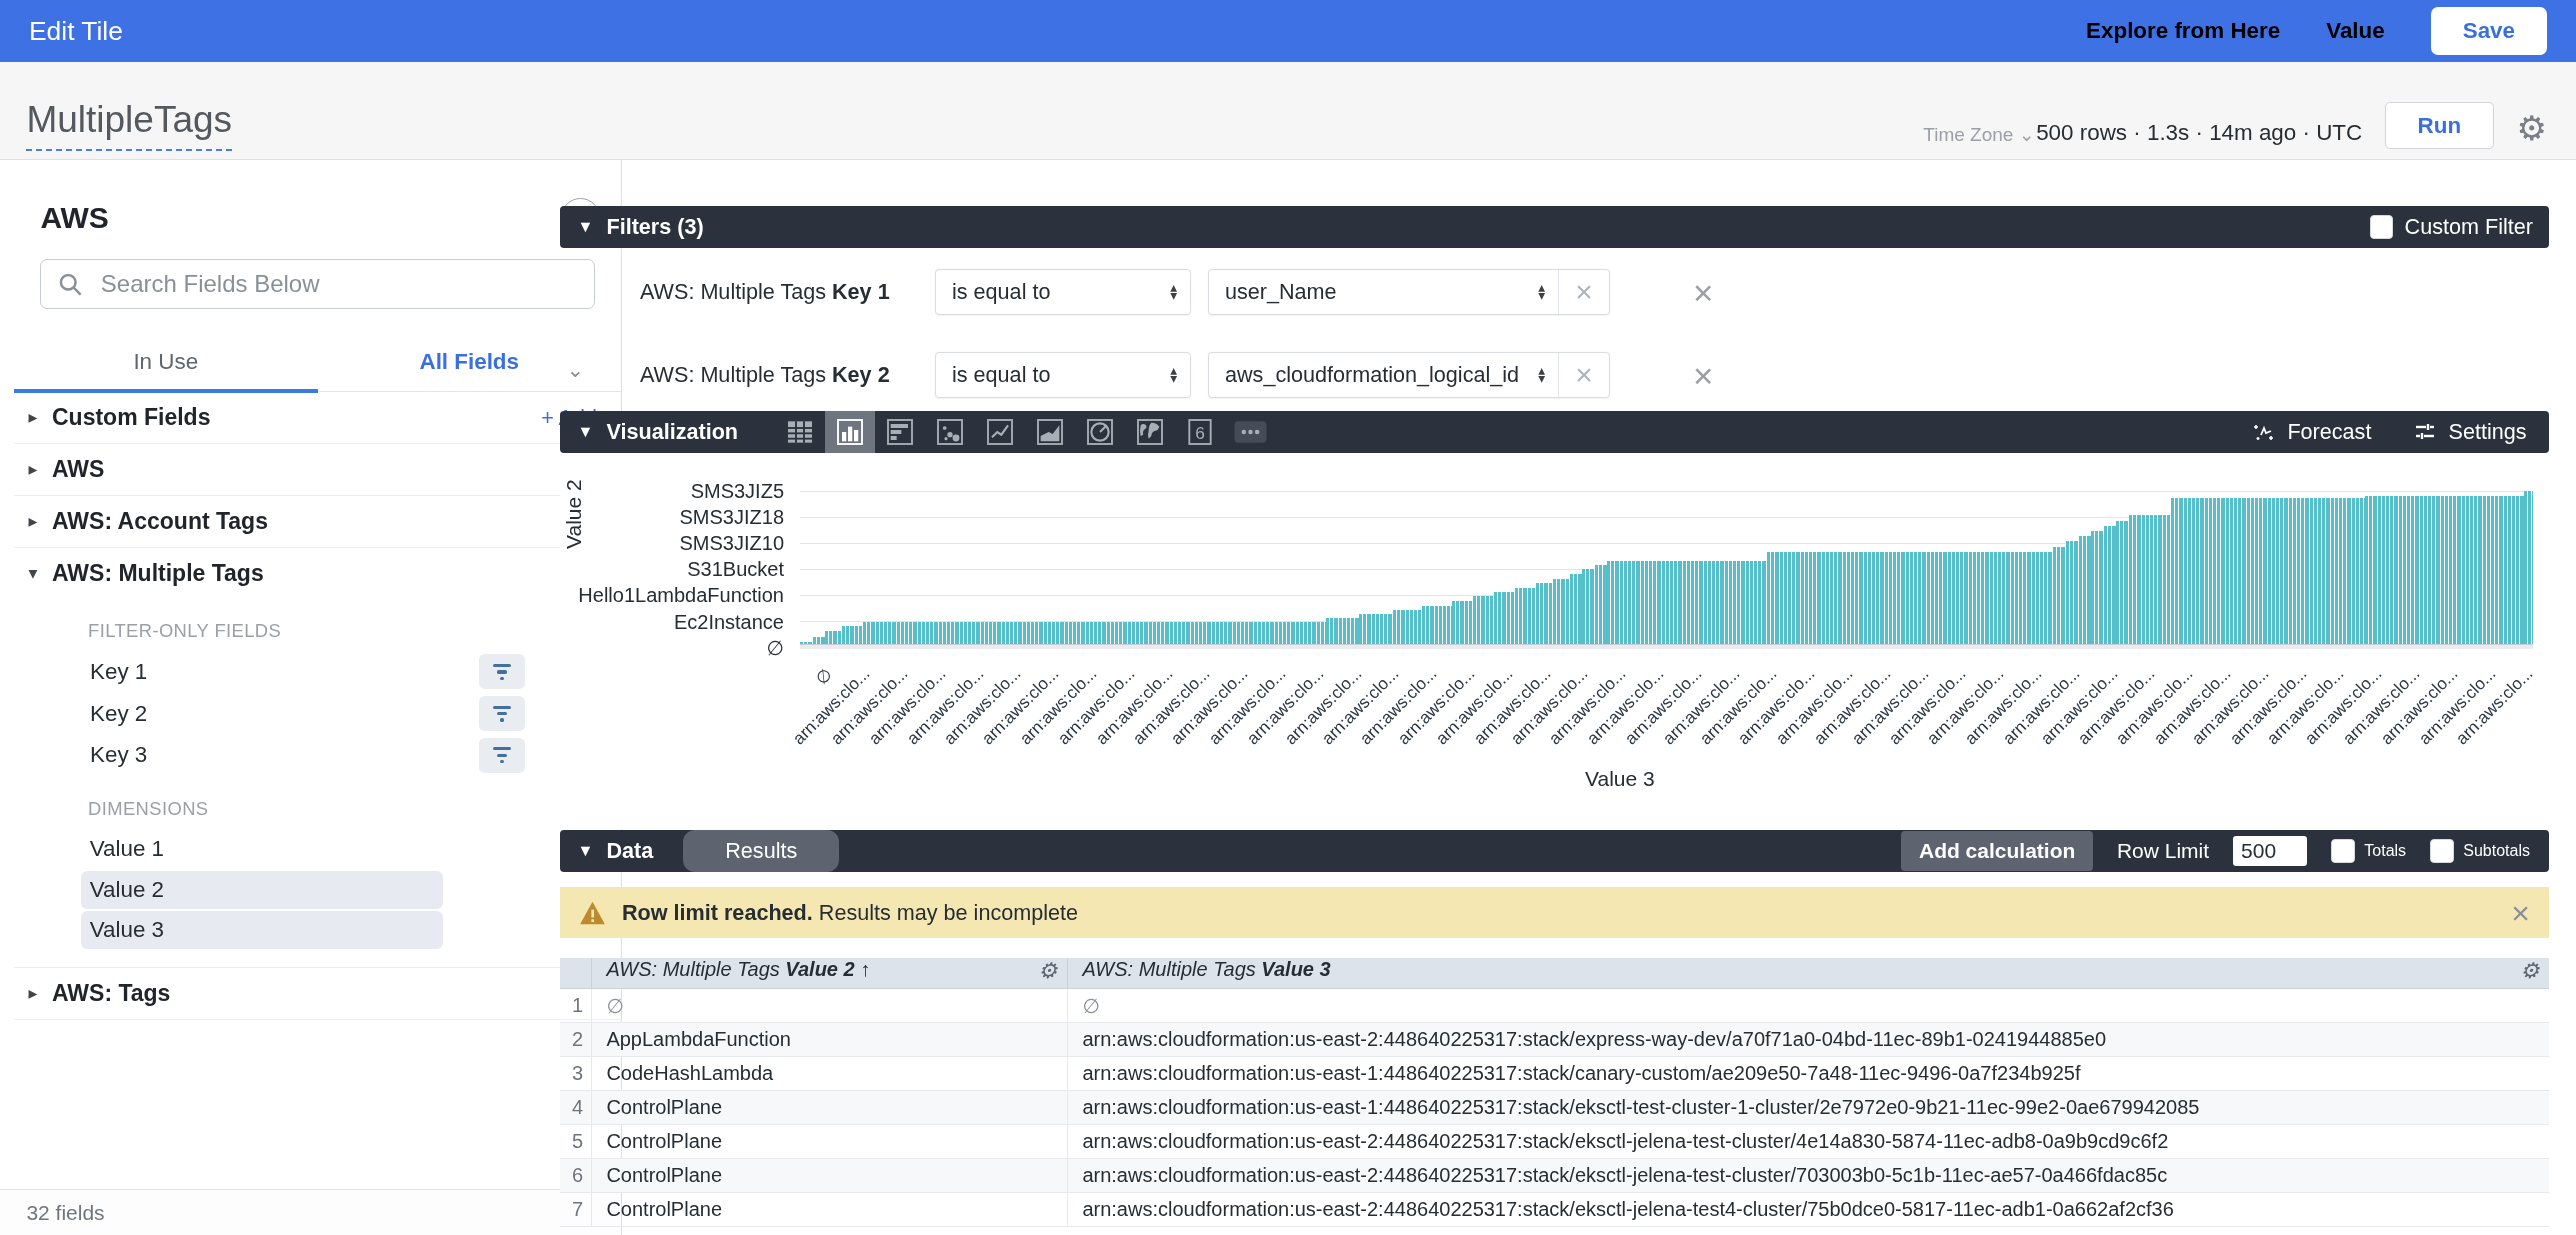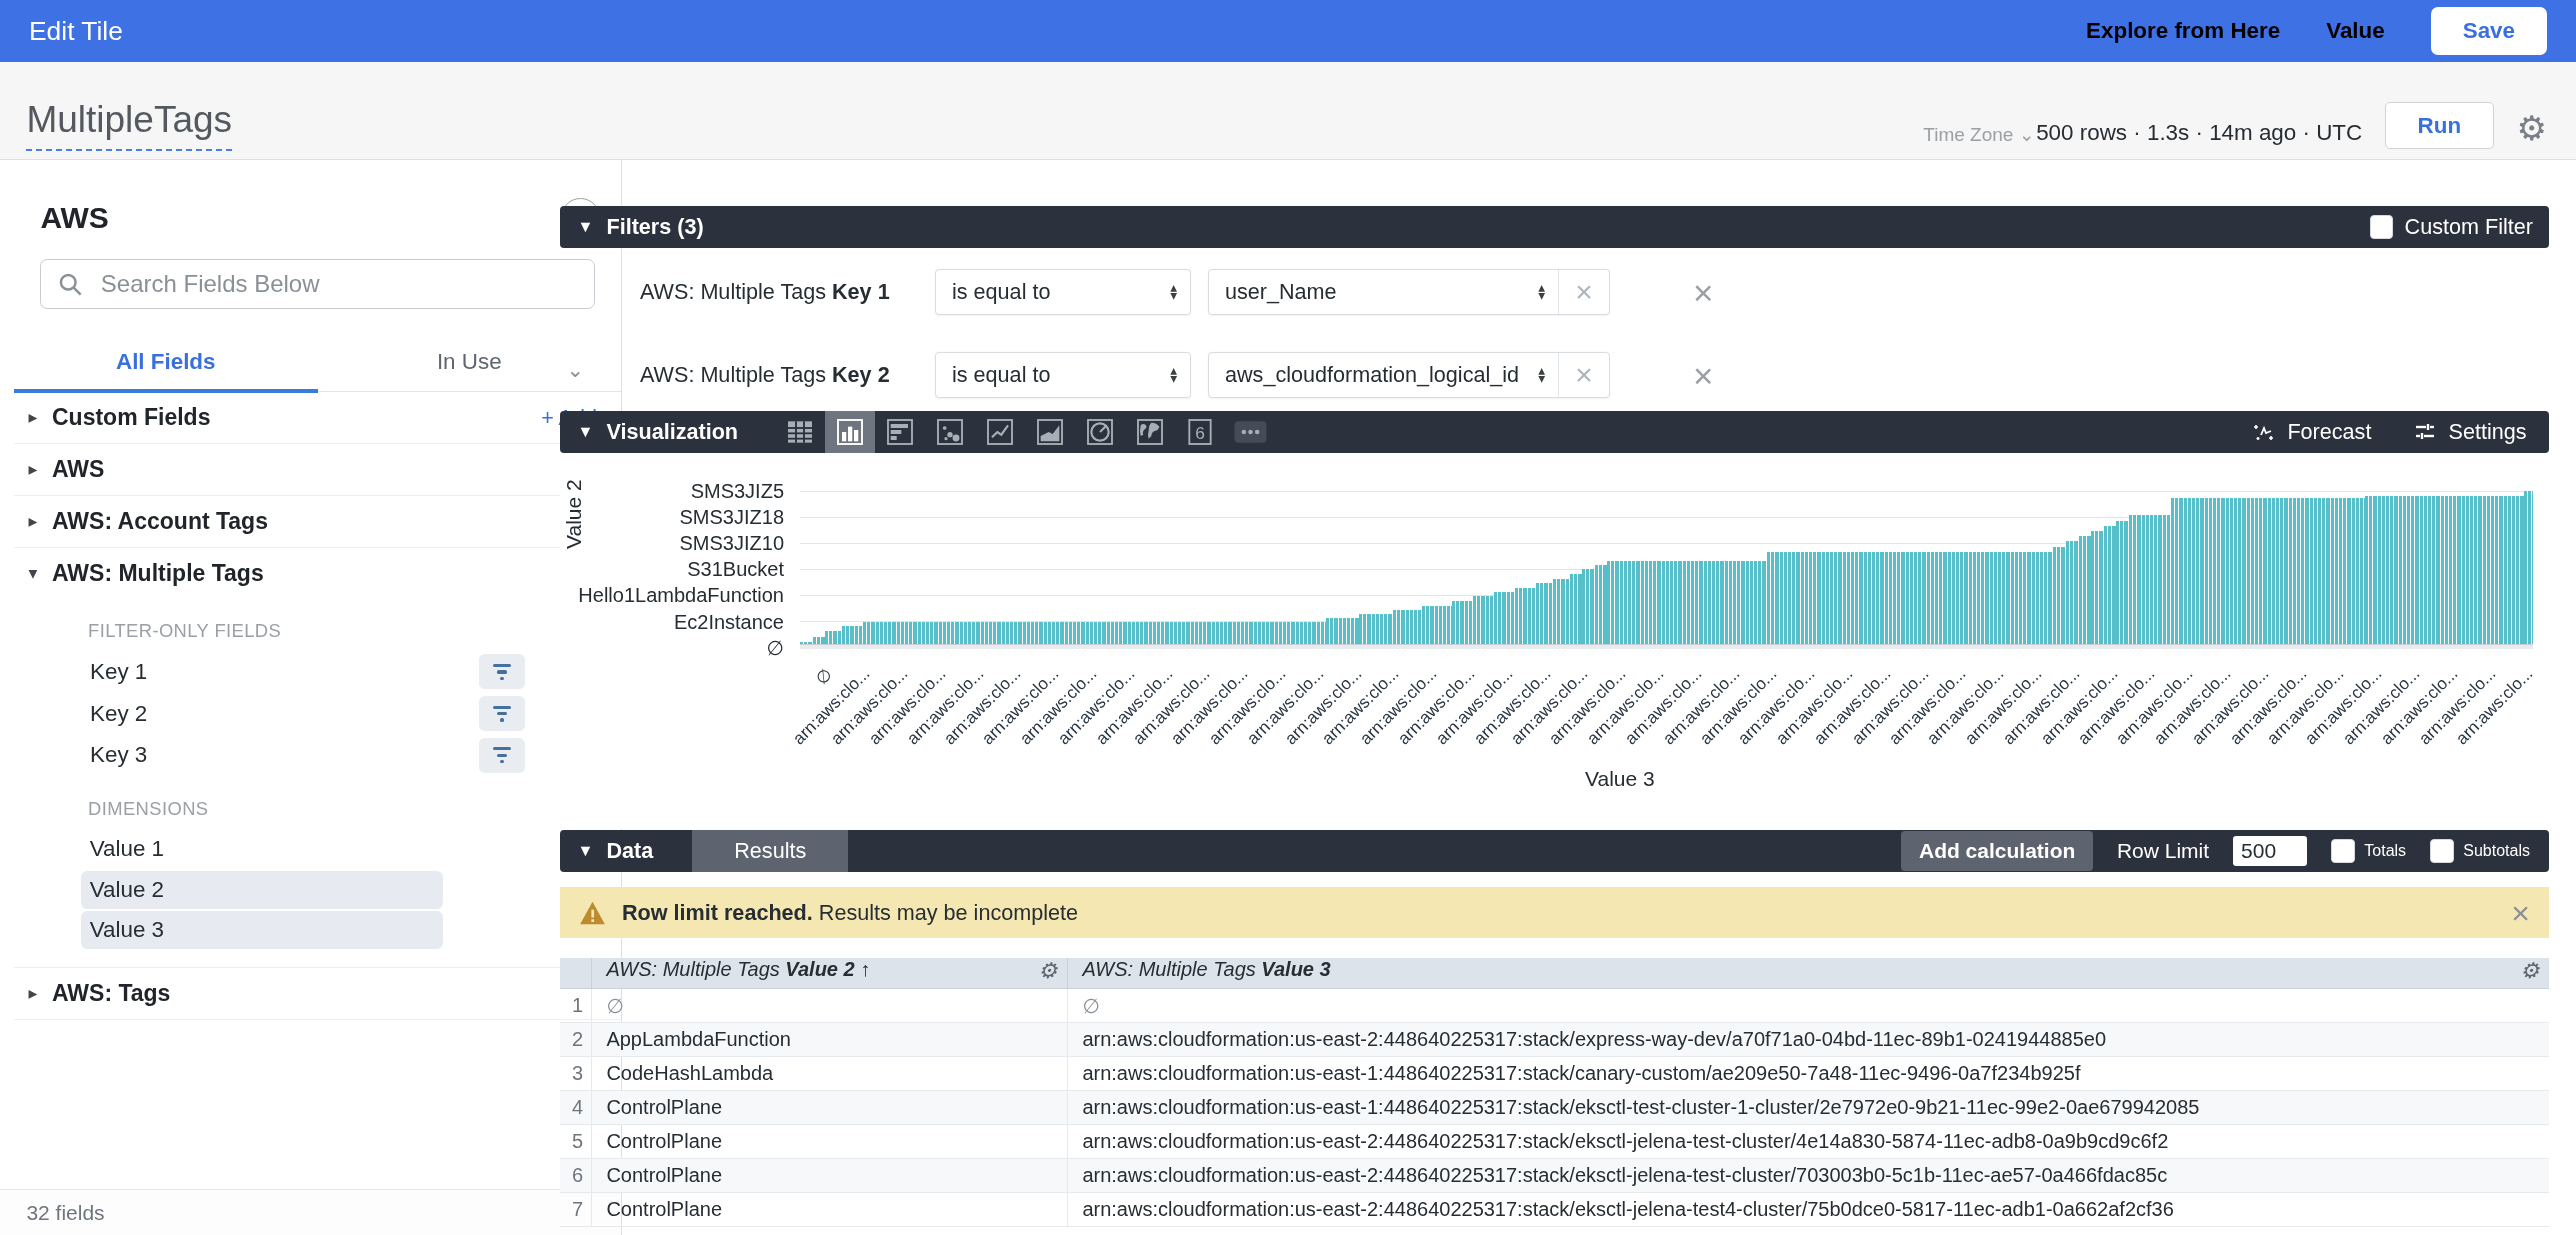--- a/index.html
+++ b/index.html
@@ -94,21 +94,21 @@
   .baseline{position:absolute;left:0;bottom:-0.8px;width:100%;height:4px;background:#E9EBEF;border-top:0.8px solid #C9CDD3;}
   .bars{position:absolute;left:0;bottom:0;width:100%;height:100%;display:flex;align-items:flex-end;}
   .barseg{background:repeating-linear-gradient(90deg,#57BFC9 0 3.2px,#ffffff 3.2px 4.2px);}
   .xlabels{position:absolute;left:240px;top:203px;width:1733px;height:128px;}
   .xlabel{position:absolute;top:8px;white-space:nowrap;font-size:17px;color:#2A3644;
           transform:translateX(-100%) rotate(-45deg);transform-origin:100% 0;}
   .x-axis-title{position:absolute;left:1025px;top:314px;font-size:21px;color:#262D33;}
   
   .data-bar{top:624px;}
   .results-tab{height:42px;display:flex;align-items:center;justify-content:center;padding:0 42px;
-               background:#5D6470;font-size:21.6px;color:#fff;margin-left:39px;cursor:pointer;}
+               background:#5D6470;font-size:21.6px;color:#fff;margin-left:30px;cursor:pointer;border-radius:12px;}
   .data-right{margin-left:auto;display:flex;align-items:center;gap:24px;margin-right:19px;}
   .add-calc{background:#5D6470;border:none;color:#fff;font-size:21px;font-weight:700;border-radius:4px;
             padding:8px 17.6px;cursor:pointer;}
   .row-limit-label{font-size:21px;color:#fff;}
   .row-limit-input{width:58px;height:30px;border:none;border-radius:3.2px;font-size:21px;color:#262D33;
                    padding:0 8px;font-family:"Liberation Sans",sans-serif;}
   .dark-check{display:flex;align-items:center;gap:9.6px;font-size:16px;color:#fff;}
   
   .warning{position:absolute;left:0;top:681px;width:100%;height:51px;background:#F4E7B1;
            display:flex;align-items:center;box-sizing:border-box;padding:0 19px;gap:16px;}
@@ -164,22 +164,22 @@
       <div class="collapse-btn">‹</div>
     </div>
     <div class="searchbox">
       <svg width="27" height="27" viewBox="0 0 24 24" fill="none" stroke="#8A9097" stroke-width="2.2">
           <circle cx="10" cy="10" r="6.5"></circle>
           <line x1="15" y1="15" x2="21" y2="21"></line>
         </svg>
       <input placeholder="Search Fields Below" style="">
     </div>
     <div class="sb-tabs">
+      <div class="sb-tab">In Use</div>
       <div class="sb-tab active">All Fields</div>
-      <div class="sb-tab">In Use</div>
       <div class="sb-tab-underline"></div>
     </div>
 
     <div class="sb-row">
       <span class="sb-caret">▸</span>
       <span class="sb-group-label">Custom Fields</span>
       <span class="sb-right add-link">+ Add</span>
     </div>
     <div class="sb-row">
       <span class="sb-caret">▸</span>

